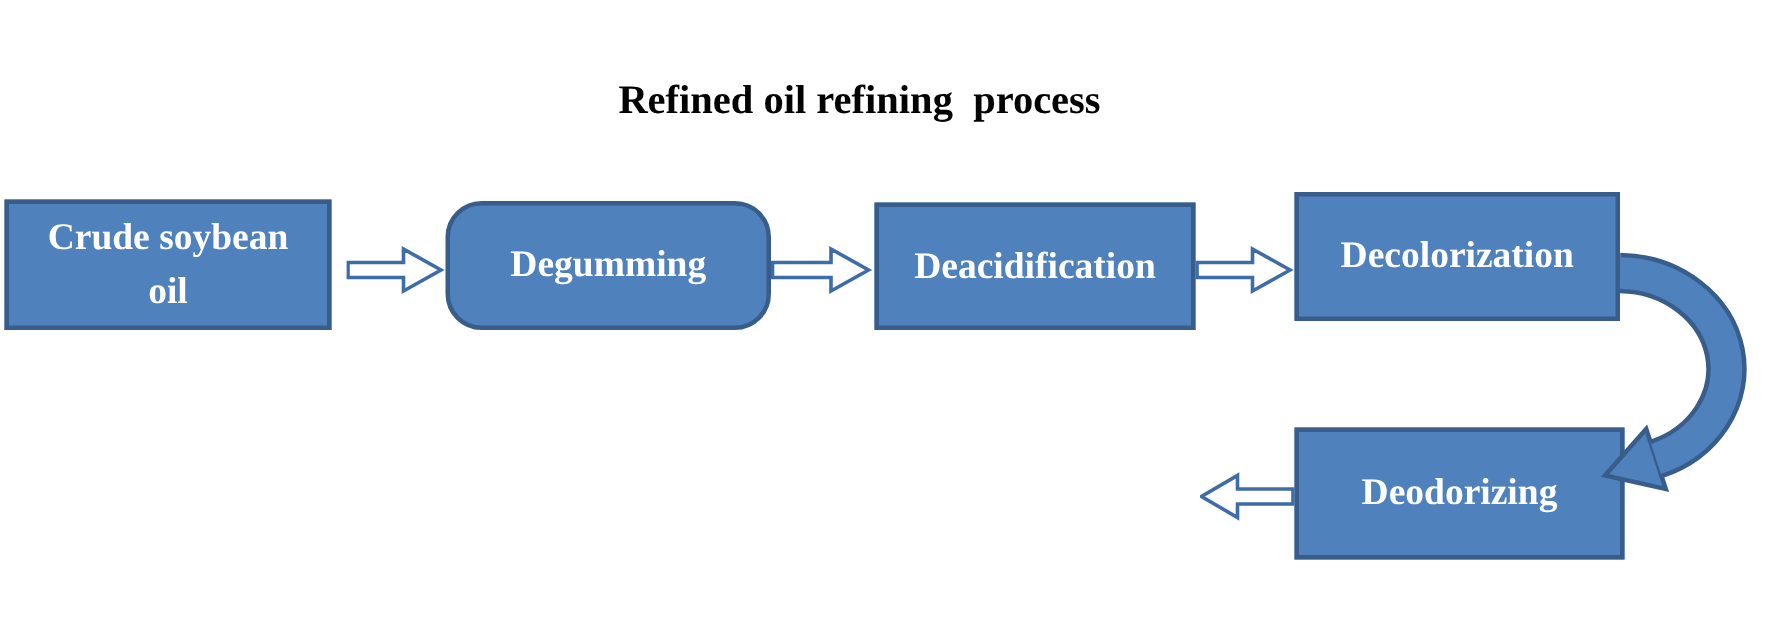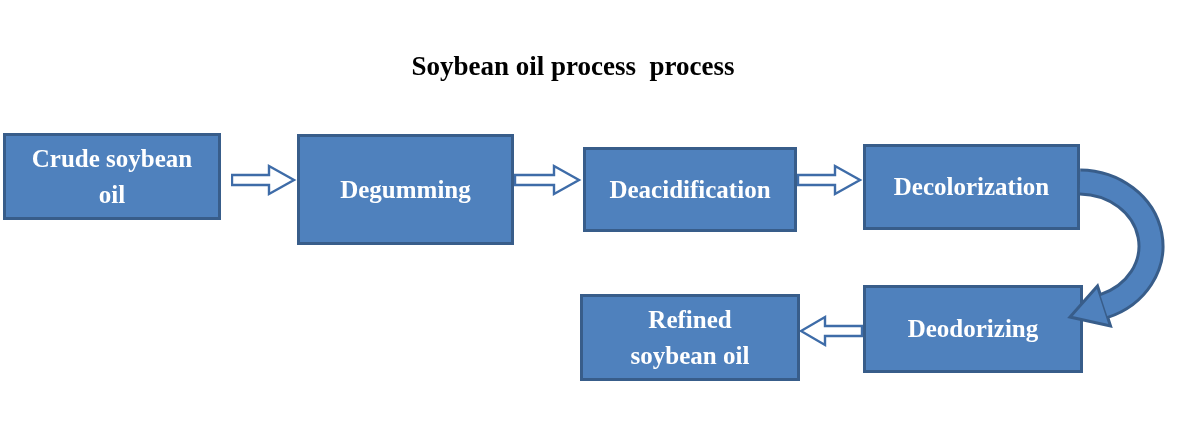--- a/index.html
+++ b/index.html
@@ -31,57 +31,55 @@
     font-weight: bold;
     font-size: 25px;
     line-height: 36px;
     display: flex;
     align-items: center;
     justify-content: center;
     text-align: center;
     white-space: pre-line;
   }
   #node-crude        { left: 3px;  top: 133px; width: 218px; height: 87px; }
-  #node-degumming    { left: 297px; top: 134px; width: 217px; height: 111px; }
-  #node-deacid       { left: 583px; top: 135px; width: 214px; height: 85px; margin-top: 12px; }
-  #node-decolor      { left: 863px; top: 144px; width: 217px; height: 86px; }
+  #node-degumming    { left: 297px; top: 134px; width: 217px; height: 86px; border-radius: 24px; }
+  #node-deacid       { left: 583px; top: 135px; width: 214px; height: 85px; }
+  #node-decolor      { left: 863px; top: 128px; width: 217px; height: 86px; }
   #node-deodorizing  { left: 863px; top: 285px; width: 220px; height: 88px; text-align: right; }
   #node-refined      { left: 580px; top: 294px; width: 220px; height: 87px; }
   .conn { position: absolute; }
   #arrow-1 { left: 231px; top: 162px; }
   #arrow-2 { left: 514px; top: 162px; }
   #arrow-3 { left: 797px; top: 162px; }
   #arrow-4 { left: 800px; top: 313px; }
   #curved-arrow-layer {
     position: absolute;
     left: 0; top: 0;
     width: 1182px; height: 424px;
     pointer-events: none;
   }
 </style>
 </head>
 <body>
 
 <div id="canvas">
 
-  <div class="diagram-title">Soybean oil process  process</div>
+  <div class="diagram-title">Refined oil refining  process</div>
 
   <div class="node" id="node-crude">Crude soybean
 oil</div>
 
   <div class="node" id="node-degumming">Degumming</div>
 
   <div class="node" id="node-deacid">Deacidification</div>
 
   <div class="node" id="node-decolor">Decolorization</div>
 
   <div class="node" id="node-deodorizing">Deodorizing</div>
 
-  <div class="node" id="node-refined">Refined
-soybean oil</div>
 
   <svg class="conn" id="arrow-1" width="66" height="36" viewBox="0 0 66 36">
     <polygon points="1,13 38,13 38,4 63,18 38,32 38,23 1,23" fill="#FFFFFF" stroke="#3E6CA8" stroke-width="2.4"></polygon>
   </svg>
 
   <svg class="conn" id="arrow-2" width="68" height="36" viewBox="0 0 68 36">
     <polygon points="1,13 40,13 40,4 65,18 40,32 40,23 1,23" fill="#FFFFFF" stroke="#3E6CA8" stroke-width="2.4"></polygon>
   </svg>
 
   <svg class="conn" id="arrow-3" width="66" height="36" viewBox="0 0 66 36">

